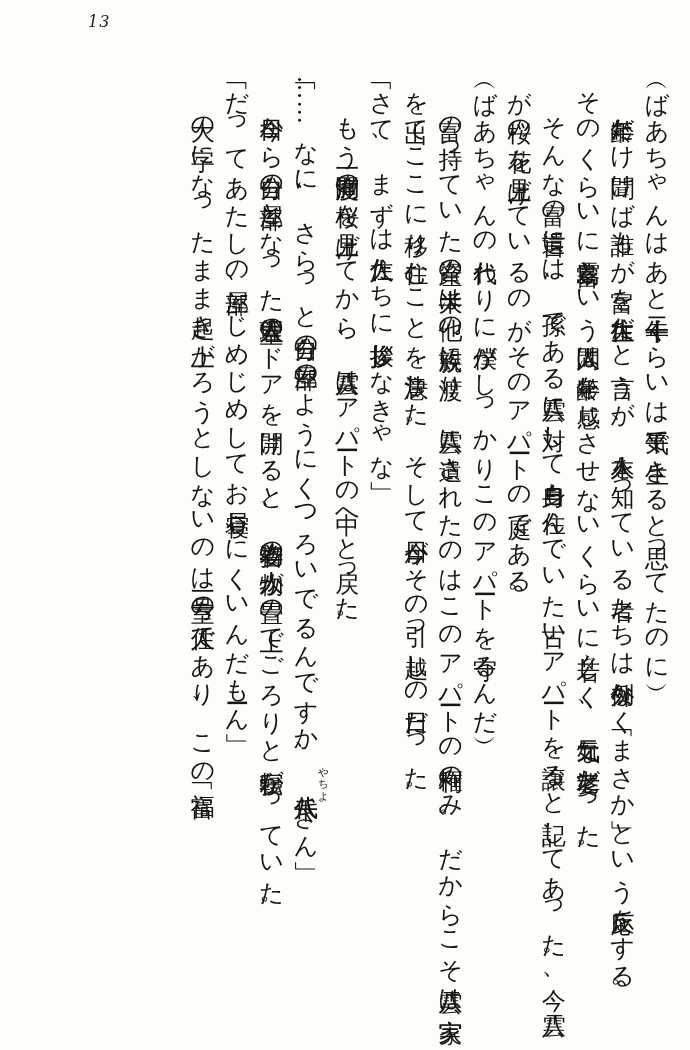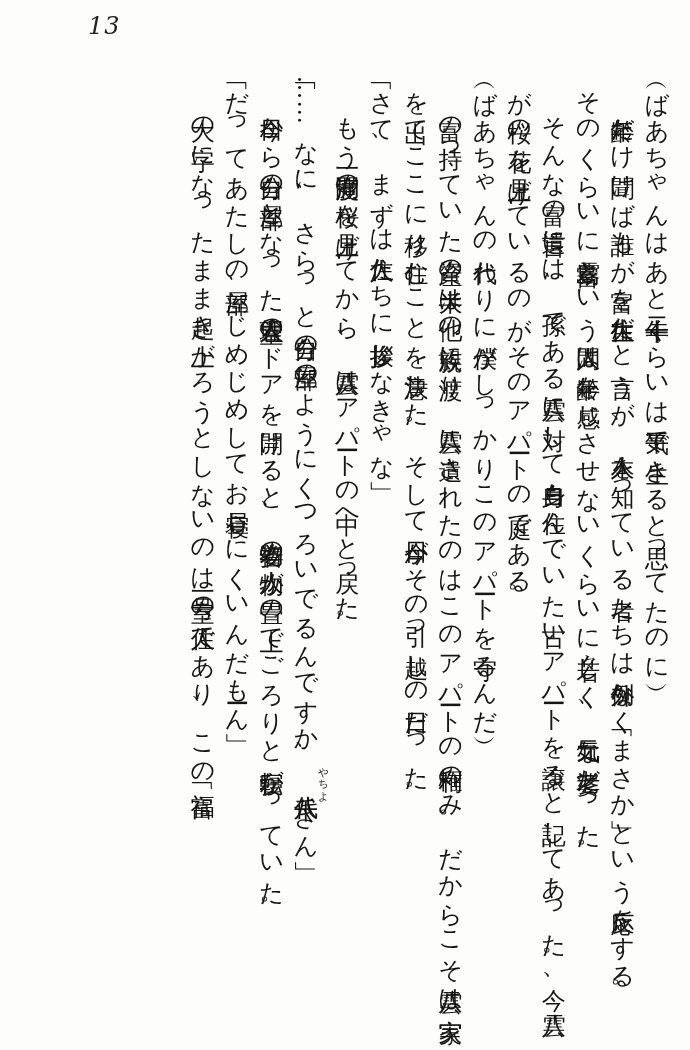--- a/index.html
+++ b/index.html
@@ -16,21 +16,21 @@
     height: 1050px;
     background: #fdfdfc;
     font-family: "DejaVu Serif", "Liberation Serif", serif;
     color: #1a1a18;
     overflow: hidden;
   }
   .page-number {
     position: absolute;
     top: 12px;
     left: 88px;
-    font-size: 24px;
+    font-size: 16px;
     font-style: italic;
     font-family: "DejaVu Serif", "Liberation Serif", serif;
     color: #222220;
     letter-spacing: 1px;
   }
   .text-block {
     position: absolute;
     top: 75px;
     right: 16px;
     height: 942px;

